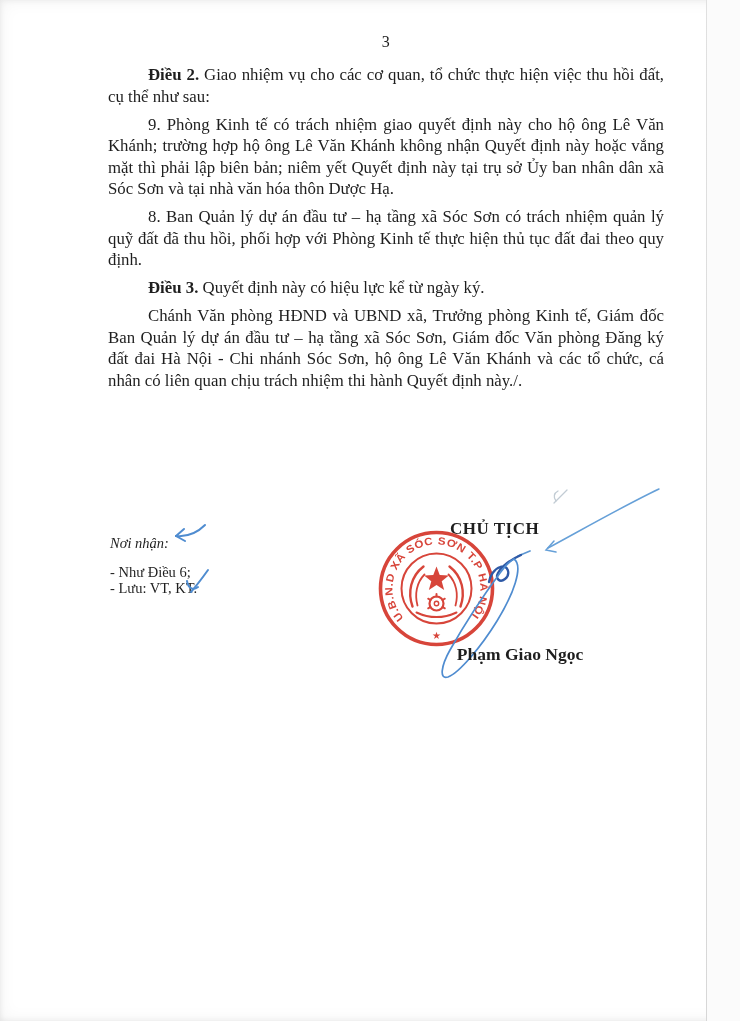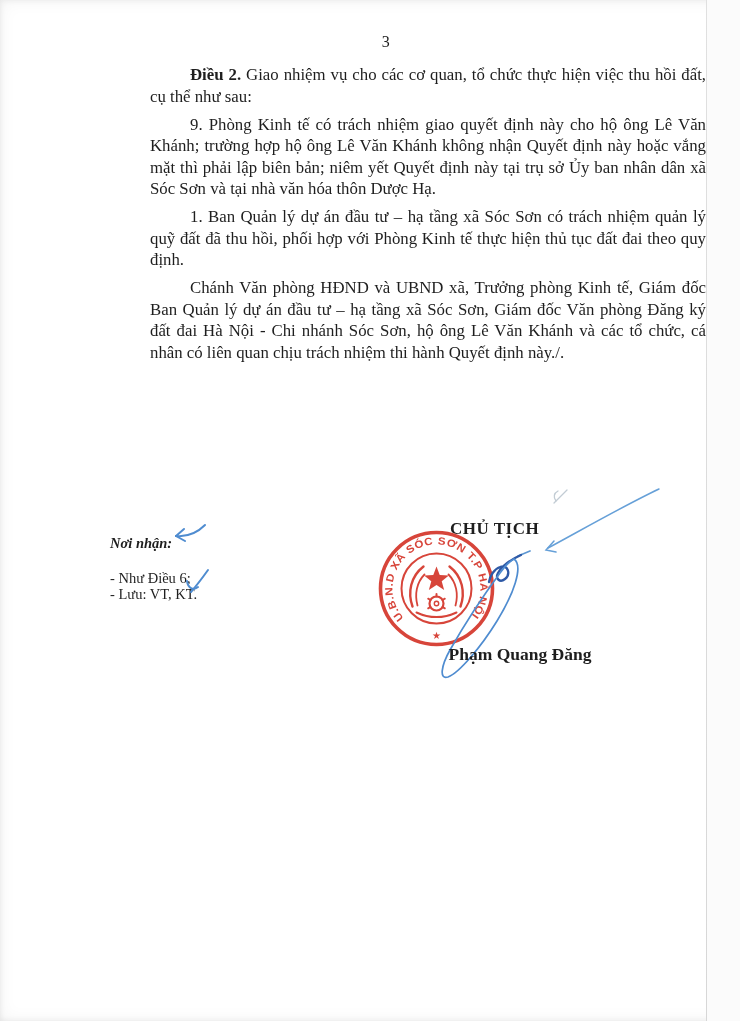--- a/index.html
+++ b/index.html
@@ -13,46 +13,47 @@
     color:#1e1e1e;
     box-shadow:inset 0 0 18px rgba(0,0,0,.05), inset 2px 2px 5px rgba(0,0,0,.04), inset -1px -2px 5px rgba(0,0,0,.04);
   }
   .edge-right-line{position:absolute;left:706px;top:0;width:1px;height:100%;
     background:linear-gradient(#e0e0e0,#d7d7d7);}
   .edge-right-area{position:absolute;left:707px;top:0;width:33px;height:100%;
     background:#fbfbfb;}
   .pagenum{position:absolute;left:108px;top:33px;width:556px;text-align:center;
     font-size:16px;letter-spacing:.5px;}
   .content{position:absolute;left:108px;top:64px;width:556px;
-    font-size:16.8px;line-height:21.5px;text-align:justify;margin-left:42px;}
+    font-size:16.8px;line-height:21.5px;text-align:justify;}
   .content p{margin:0 0 6.5px 0;text-indent:40px;}
   .content b{font-weight:bold;}
   .recipients{position:absolute;left:110px;top:535px;font-size:14.5px;line-height:16.5px;}
-  .rec-head{font-weight:bold;font-style:italic;margin-bottom:18px;}
+  .rec-head{font-weight:normal;font-style:italic;margin-bottom:12px;}
   .sig-title{position:absolute;left:450px;top:519px;width:140px;text-align:left;
     font-weight:bold;font-size:17px;letter-spacing:.5px;}
   .sig-name{position:absolute;left:430px;top:644px;width:180px;text-align:center;
     font-weight:bold;font-size:17.5px;}
   .seal-svg{position:absolute;left:366px;top:518px;opacity:.93;}
   .ink-svg{position:absolute;left:100px;top:460px;}
 </style>
 </head>
 <body>
 
 <div class="page">
 
   <div class="edge-right-area"></div>
   <div class="edge-right-line"></div>
 
   <div class="pagenum">3</div>
 
   <div class="content">
     <p><b>Điều 2.</b><span> Giao nhiệm vụ cho các cơ quan, tổ chức thực hiện việc thu hồi đất, cụ thể như sau:</span></p>
     <p><b></b><span>9. Phòng Kinh tế có trách nhiệm giao quyết định này cho hộ ông Lê Văn Khánh; trường hợp hộ ông Lê Văn Khánh không nhận Quyết định này hoặc vắng mặt thì phải lập biên bản; niêm yết Quyết định này tại trụ sở Ủy ban nhân dân xã Sóc Sơn và tại nhà văn hóa thôn Dược Hạ.</span></p>
-    <p><b></b><span>1. Ban Quản lý dự án đầu tư – hạ tầng xã Sóc Sơn có trách nhiệm quản lý quỹ đất đã thu hồi, phối hợp với Phòng Kinh tế thực hiện thủ tục đất đai theo quy định.</span></p>
+    <p><b></b><span>8. Ban Quản lý dự án đầu tư – hạ tầng xã Sóc Sơn có trách nhiệm quản lý quỹ đất đã thu hồi, phối hợp với Phòng Kinh tế thực hiện thủ tục đất đai theo quy định.</span></p>
+    <p><b>Điều 3.</b><span> Quyết định này có hiệu lực kể từ ngày ký.</span></p>
     <p><b></b><span>Chánh Văn phòng HĐND và UBND xã, Trưởng phòng Kinh tế, Giám đốc Ban Quản lý dự án đầu tư – hạ tầng xã Sóc Sơn, Giám đốc Văn phòng Đăng ký đất đai Hà Nội - Chi nhánh Sóc Sơn, hộ ông Lê Văn Khánh và các tổ chức, cá nhân có liên quan chịu trách nhiệm thi hành Quyết định này./.</span></p>
   </div>
 
   <div class="recipients">
     <div class="rec-head">Nơi nhận:</div>
     <div>- Như Điều 6;</div>
     <div>- Lưu: VT, KT.</div>
   </div>
 
   <div class="sig-title">CHỦ TỊCH</div>
@@ -113,15 +114,15 @@
       <path d="M 176 536 L 184 529"></path>
       <path d="M 176 536 L 185 541"></path>
     </g>
 
     <g stroke="#4f8cd0" stroke-width="2">
       <path d="M 208 570 C 203 577 197 585 191 592"></path>
       <path d="M 187 581 C 188 588 193 591 198 587"></path>
     </g>
   </svg>
 
-  <div class="sig-name">Phạm Quang Đăng</div>
+  <div class="sig-name">Phạm Giao Ngọc</div>
 
 </div>
 
 </body></html>

